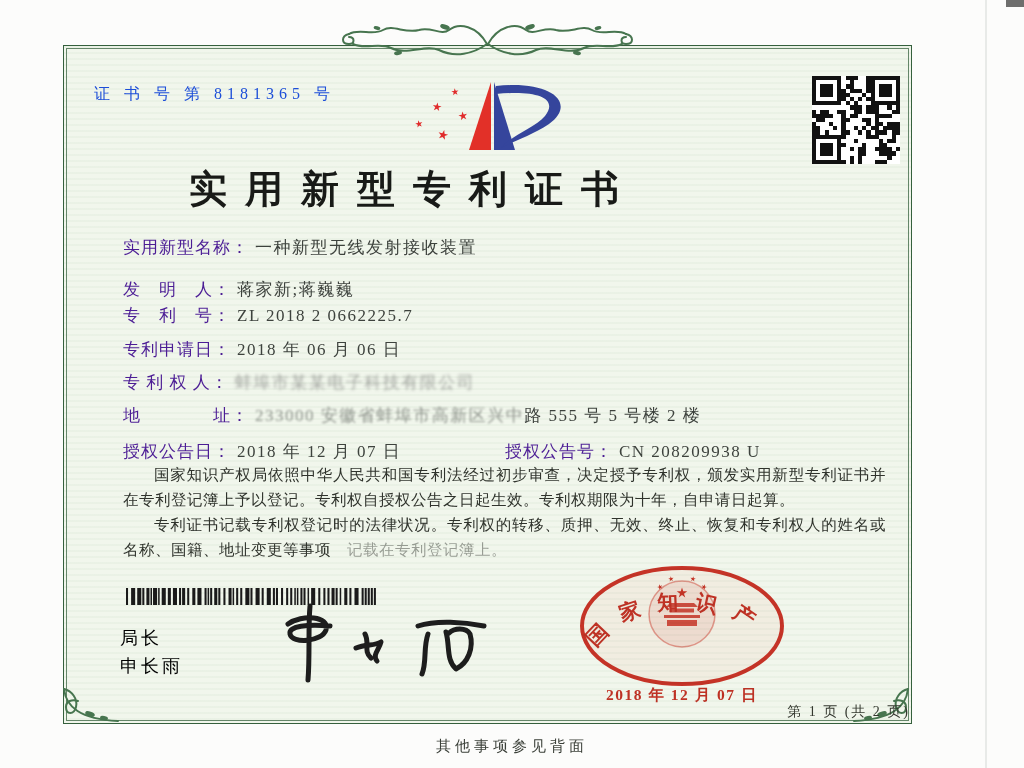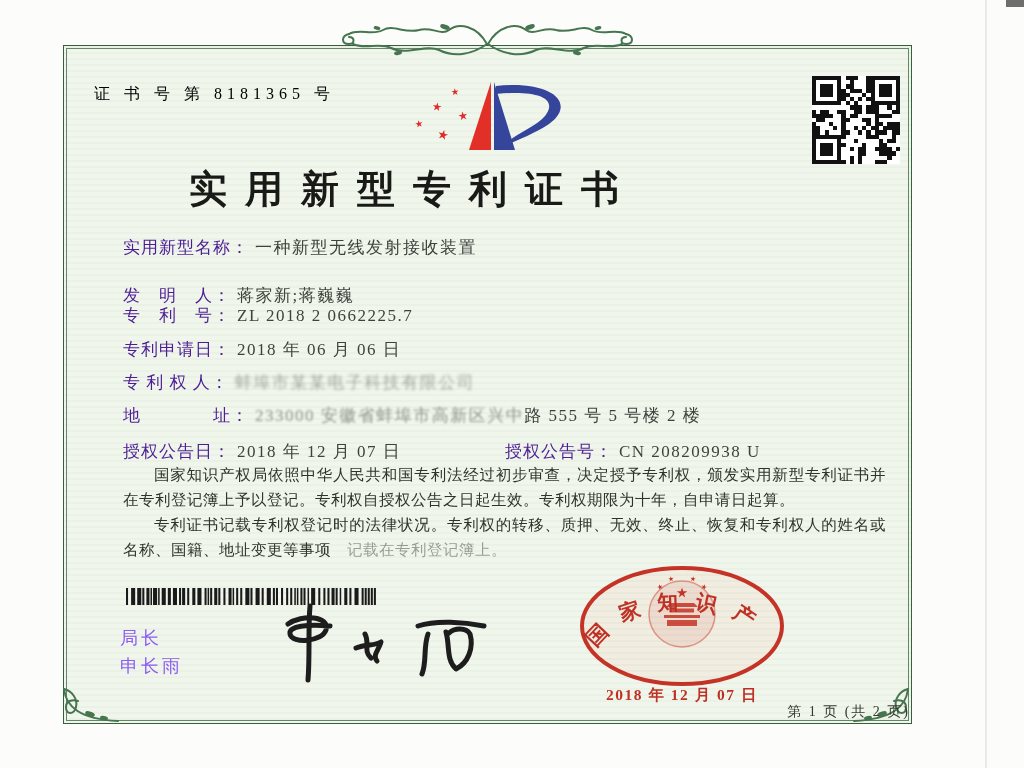--- a/index.html
+++ b/index.html
@@ -19,54 +19,54 @@
         rgba(255,255,255,0) 2px, rgba(255,255,255,0) 6px),
       #f1f6ec;
   }
   .frame::before{
     content:"";position:absolute;inset:2px;border:1px solid rgba(53,96,61,.75);
     pointer-events:none;
   }
   
   .cert-no{
     position:absolute;left:94px;top:84px;font-size:16px;letter-spacing:5px;
-    color:#000000;
+    color:#1d4ed8;
   }
   .logo{position:absolute;left:403px;top:74px;width:180px;height:84px;}
   .qr{
     position:absolute;left:812px;top:76px;width:88px;height:88px;background:#fff;
   }
   .qr svg{width:100%;height:100%;display:block;}
   .title{
     position:absolute;left:63px;top:164px;width:682px;text-align:center;
     font-size:38px;font-weight:700;letter-spacing:18px;color:#181a17;
     text-indent:18px;
   }
   
   .row{position:absolute;left:123px;font-size:17px;white-space:nowrap;}
   .flabel{letter-spacing:1px;color:#4c1d95;}
   .fvalue{margin-left:6px;letter-spacing:1.5px;color:#3d423d;margin-top:8px;}
-  .r-name{top:236px}.r-inv{top:284px}.r-pat{top:304px}
+  .r-name{top:236px}.r-inv{top:278px}.r-pat{top:304px}
   .r-fil{top:338px}.r-own{top:371px}.r-adr{top:404px}.r-grant{top:440px}
   .blurred{filter:blur(1.4px);opacity:.5;color:#555;}
   .half-faded{filter:blur(1px);opacity:.55;}
   .r-grant{width:780px;}
   .r-grant .inner2{position:absolute;left:382px;top:0;}
   
   .bodytext{
     position:absolute;left:123px;top:462px;width:763px;
     font-size:15.5px;line-height:1.62;color:#2f332c;letter-spacing:.5px;
     text-align:justify;
   }
   .bodytext p{margin:0;text-indent:2em;}
   .tail-faded{opacity:.45;filter:blur(.6px);margin-left:16px;}
   
   .barcode{position:absolute;left:126px;top:588px;width:255px;height:17px;}
   .barcode svg{width:100%;height:100%;display:block;}
-  .officer{position:absolute;left:120px;top:625px;font-size:18px;color:#8b5cf6;line-height:1.55;letter-spacing:3px;}
+  .officer{position:absolute;left:120px;top:625px;font-size:18px;color:#000000;line-height:1.55;letter-spacing:3px;}
   .signature{position:absolute;left:268px;top:598px;width:245px;height:90px;}
   
   .seal{
     position:absolute;left:572px;top:560px;width:220px;height:145px;
     mix-blend-mode:multiply;opacity:.95;
   }
   
   .pagenum{
     position:absolute;left:63px;top:703px;width:847px;text-align:right;
     font-size:14px;color:#34382f;letter-spacing:2px;
@@ -415,17 +415,18 @@
         <rect x="95" y="60" width="30" height="6"></rect>
       </g>
     </g>
     <text font-size="21" font-weight="bold" fill="#c8281c" letter-spacing="16" font-family="'DejaVu Sans',sans-serif">
       <textPath href="#sealArc" startOffset="3%">国家知识产权局</textPath>
     </text>
     <text x="110" y="140" text-anchor="middle" font-size="15.5" font-weight="bold" fill="#c8281c" letter-spacing="1.5">2018 年 12 月 07 日</text>
   </svg>
 
   <div class="pagenum">第 1 页 (共 2 页)</div>
+  <div class="backnote">其他事项参见背面</div>
 
   <div class="edge-line"></div>
   <div class="artifact"></div>
 
 </div>
 
 </body></html>

